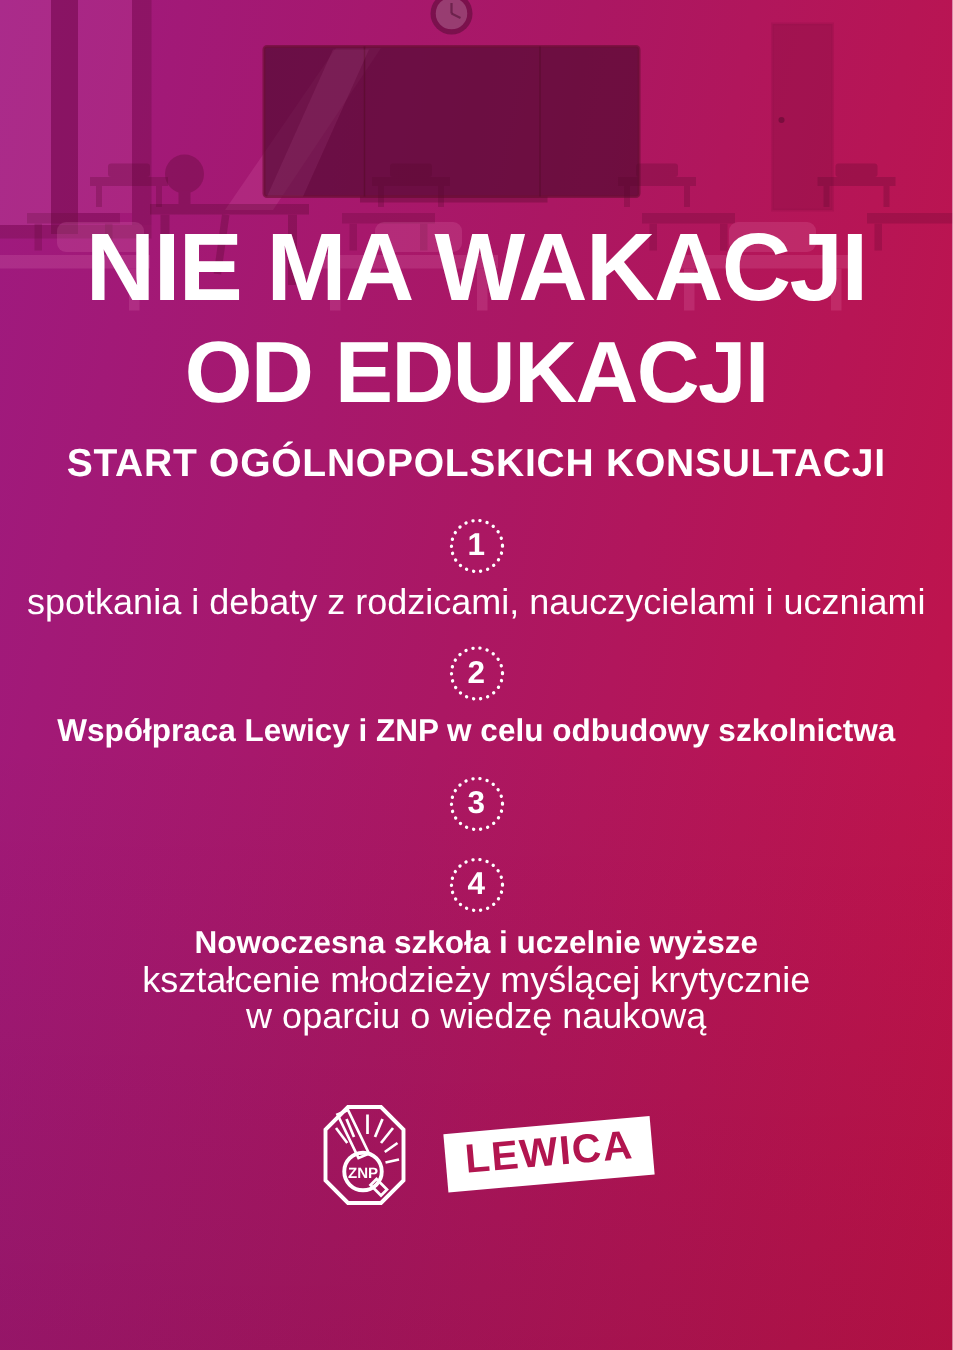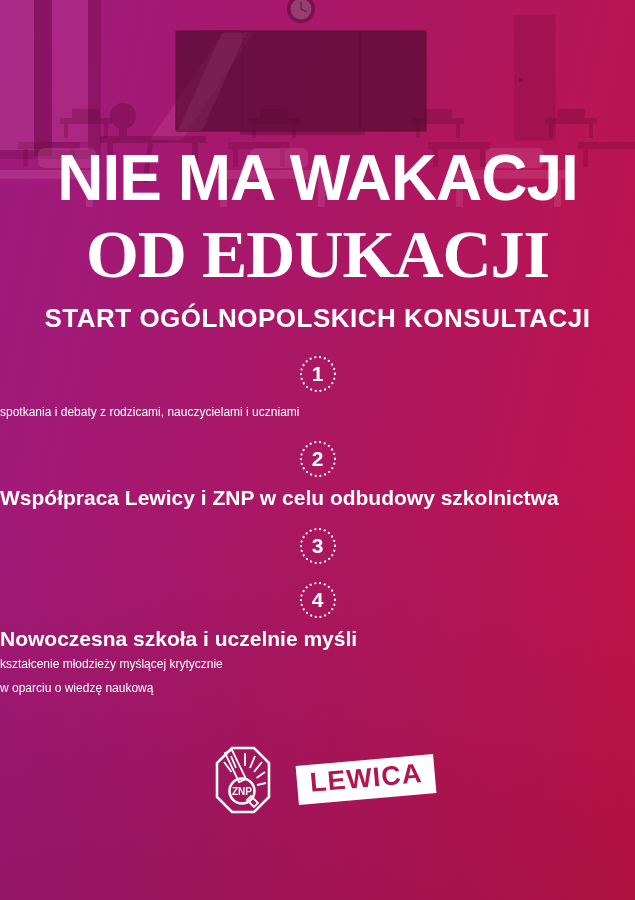--- a/index.html
+++ b/index.html
@@ -19,30 +19,31 @@
       linear-gradient(102deg, var(--gradient-left) 0%, var(--gradient-mid) 48%, var(--gradient-right) 100%);
     color:var(--text);
   }
   .bg-illustration{
     position:absolute;top:0;left:0;width:635px;height:400px;
     pointer-events:none;
   }
   .content{
     position:relative;z-index:2;width:100%;height:100%;
     display:flex;flex-direction:column;align-items:center;
+    text-align:center;
   }
   .title-l1{
     margin-top:146px;
     font-size:64px;line-height:1;font-weight:bold;
     letter-spacing:-1px;white-space:nowrap;
   }
   .title-l2{
     margin-top:10px;
-    font-size:68px;line-height:1;font-weight:bold;
-    letter-spacing:-1px;white-space:nowrap;font-family:Liberation Serif, serif;
+    font-size:58px;line-height:1;font-weight:bold;
+    letter-spacing:-1px;white-space:nowrap;
   }
   .subtitle{
     margin-top:16px;
     font-size:26px;line-height:1.1;font-weight:bold;
     letter-spacing:0.5px;white-space:nowrap;
   }
   .steps{margin-top:22px;width:100%;}
   .step{margin-bottom:16px;}
   .step-circle{
     position:relative;width:38px;height:38px;margin:0 auto 7px;
@@ -51,21 +52,21 @@
   .step-number{
     position:absolute;top:0;left:0;width:38px;height:38px;
     display:flex;align-items:center;justify-content:center;
     font-size:21px;font-weight:bold;padding-top:1px;
   }
   .step-title{
     font-size:21px;line-height:26px;font-weight:bold;
     white-space:nowrap;
   }
   .step-sub{
-    font-size:12px;line-height:24px;font-weight:normal;
+    font-size:24px;line-height:24px;font-weight:normal;
     white-space:pre;
   }
   .footer{
     margin-top:30px;
     display:flex;align-items:center;justify-content:center;
     gap:26px;transform:translateX(8px);
   }
   .znp-logo{width:56px;height:68px;display:block;}
   .lewica-banner{
     background:#ffffff;
@@ -231,21 +232,21 @@
       <div class="step-sub"></div>
     </div>
 
     <div class="step">
       <div class="step-circle">
         <svg width="38" height="38">
             <circle cx="19" cy="19" r="17" fill="none" stroke="#ffffff" stroke-width="2.2" stroke-dasharray="0.1 4.7" stroke-linecap="round"></circle>
           </svg>
         <span class="step-number">4</span>
       </div>
-      <div class="step-title">Nowoczesna szkoła i uczelnie myśli</div>
+      <div class="step-title">Nowoczesna szkoła i uczelnie wyższe</div>
       <div class="step-sub">kształcenie młodzieży myślącej krytycznie
 w oparciu o wiedzę naukową</div>
     </div>
 
   </div>
 
   <div class="footer">
     <svg class="znp-logo" viewBox="0 0 56 68">
       <path d="M17,2 H39 L54,17 V51 L39,66 H17 L2,51 V17 Z" fill="none" stroke="#ffffff" stroke-width="2.6"></path>
       <g stroke="#ffffff" stroke-width="1.8">

